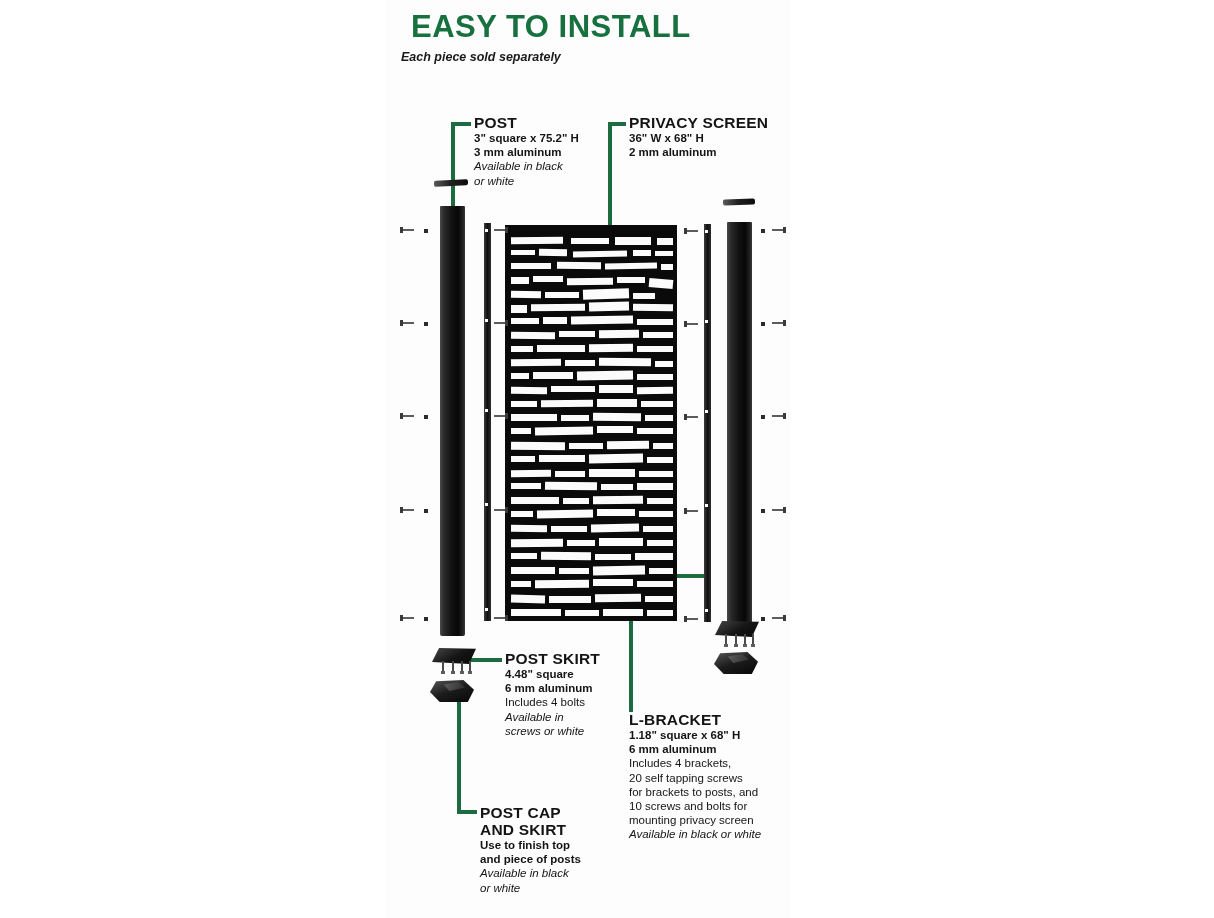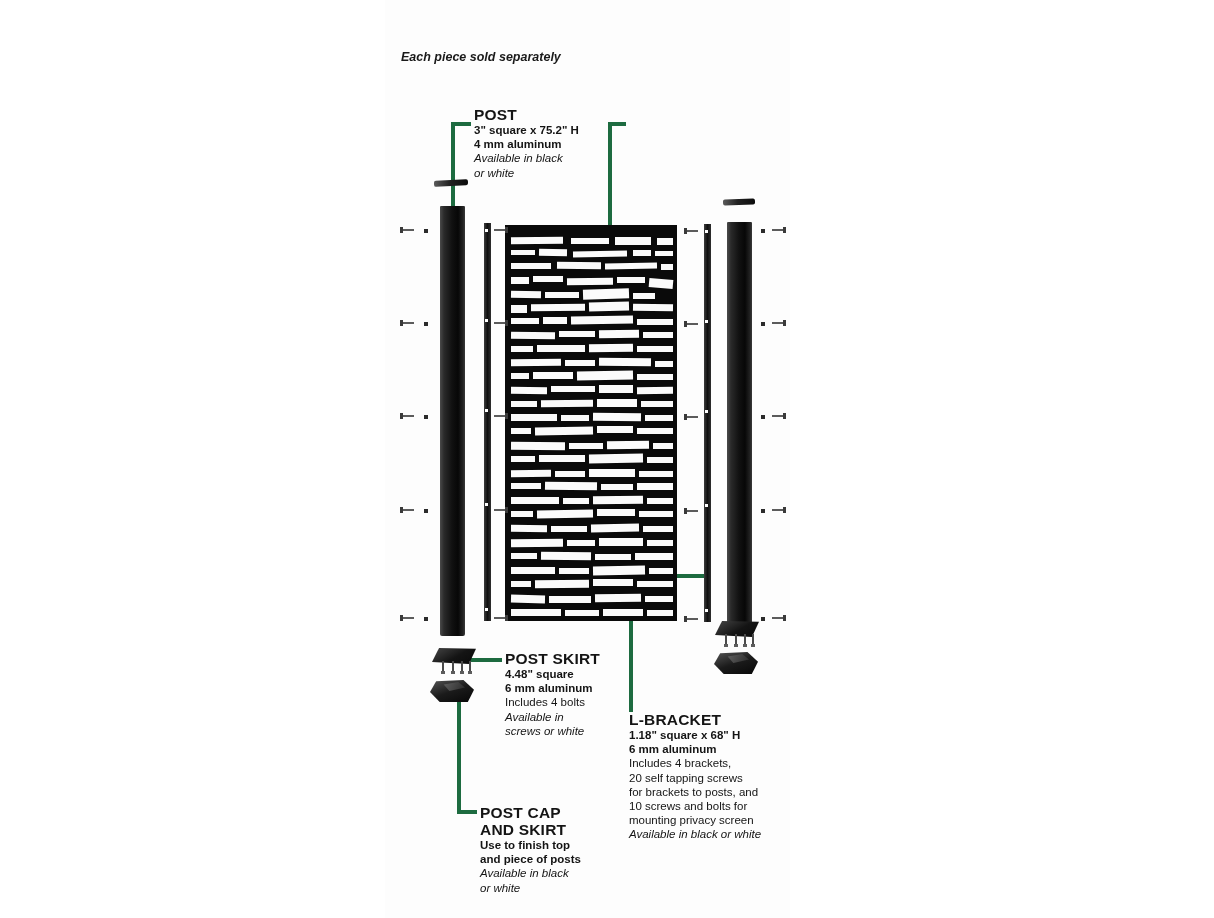--- a/index.html
+++ b/index.html
@@ -159,20 +159,21 @@
     background: linear-gradient(120deg,#6a6a6a,#2a2a2a);
     clip-path: polygon(18% 28%, 74% 0%, 100% 62%, 40% 100%);
   }
 </style>
 </head>
 <body>
 
 <div id="stage">
   <div id="panel"></div>
 
+  <div class="title">EASY TO INSTALL</div>
   <div class="subtitle">Each piece sold separately</div>
 
   <div class="g" style="left:451px; top:122px; width:4px; height:110px;"></div>
   <div class="g" style="left:451px; top:122px; width:20px; height:4px;"></div>
 
   <div class="g" style="left:608px; top:122px; width:4px; height:110px;"></div>
   <div class="g" style="left:608px; top:122px; width:18px; height:4px;"></div>
 
   <div class="g" style="left:629px; top:574px; width:78px; height:4px;"></div>
   <div class="g" style="left:629px; top:574px; width:4px; height:138px;"></div>
@@ -469,28 +470,33 @@
     <div class="foot" style="left:9px;"></div>
     <div class="foot" style="left:19px;"></div>
     <div class="foot" style="left:28px;"></div>
     <div class="foot" style="left:36px;"></div>
   </div>
   <div class="cap" style="left:714px; top:652px; width:46px; height:24px;">
     <div class="body"></div>
     <div class="top"></div>
   </div>
 
-  <div class="callout" style="left:474px; top:106px;">
+  <div class="callout" style="left:474px; top:114px;">
     <div class="hd">POST</div>
     <div class="ln b">3" square x 75.2" H</div>
-    <div class="ln b">4 mm aluminum</div>
+    <div class="ln b">3 mm aluminum</div>
     <div class="ln i">Available in black</div>
     <div class="ln i">or white</div>
   </div>
 
+  <div class="callout" style="left:629px; top:114px;">
+    <div class="hd">PRIVACY SCREEN</div>
+    <div class="ln b">36" W x 68" H</div>
+    <div class="ln b">2 mm aluminum</div>
+  </div>
 
   <div class="callout" style="left:505px; top:650px;">
     <div class="hd">POST SKIRT</div>
     <div class="ln b">4.48" square</div>
     <div class="ln b">6 mm aluminum</div>
     <div class="ln">Includes 4 bolts</div>
     <div class="ln i">Available in</div>
     <div class="ln i">screws or white</div>
   </div>
 

